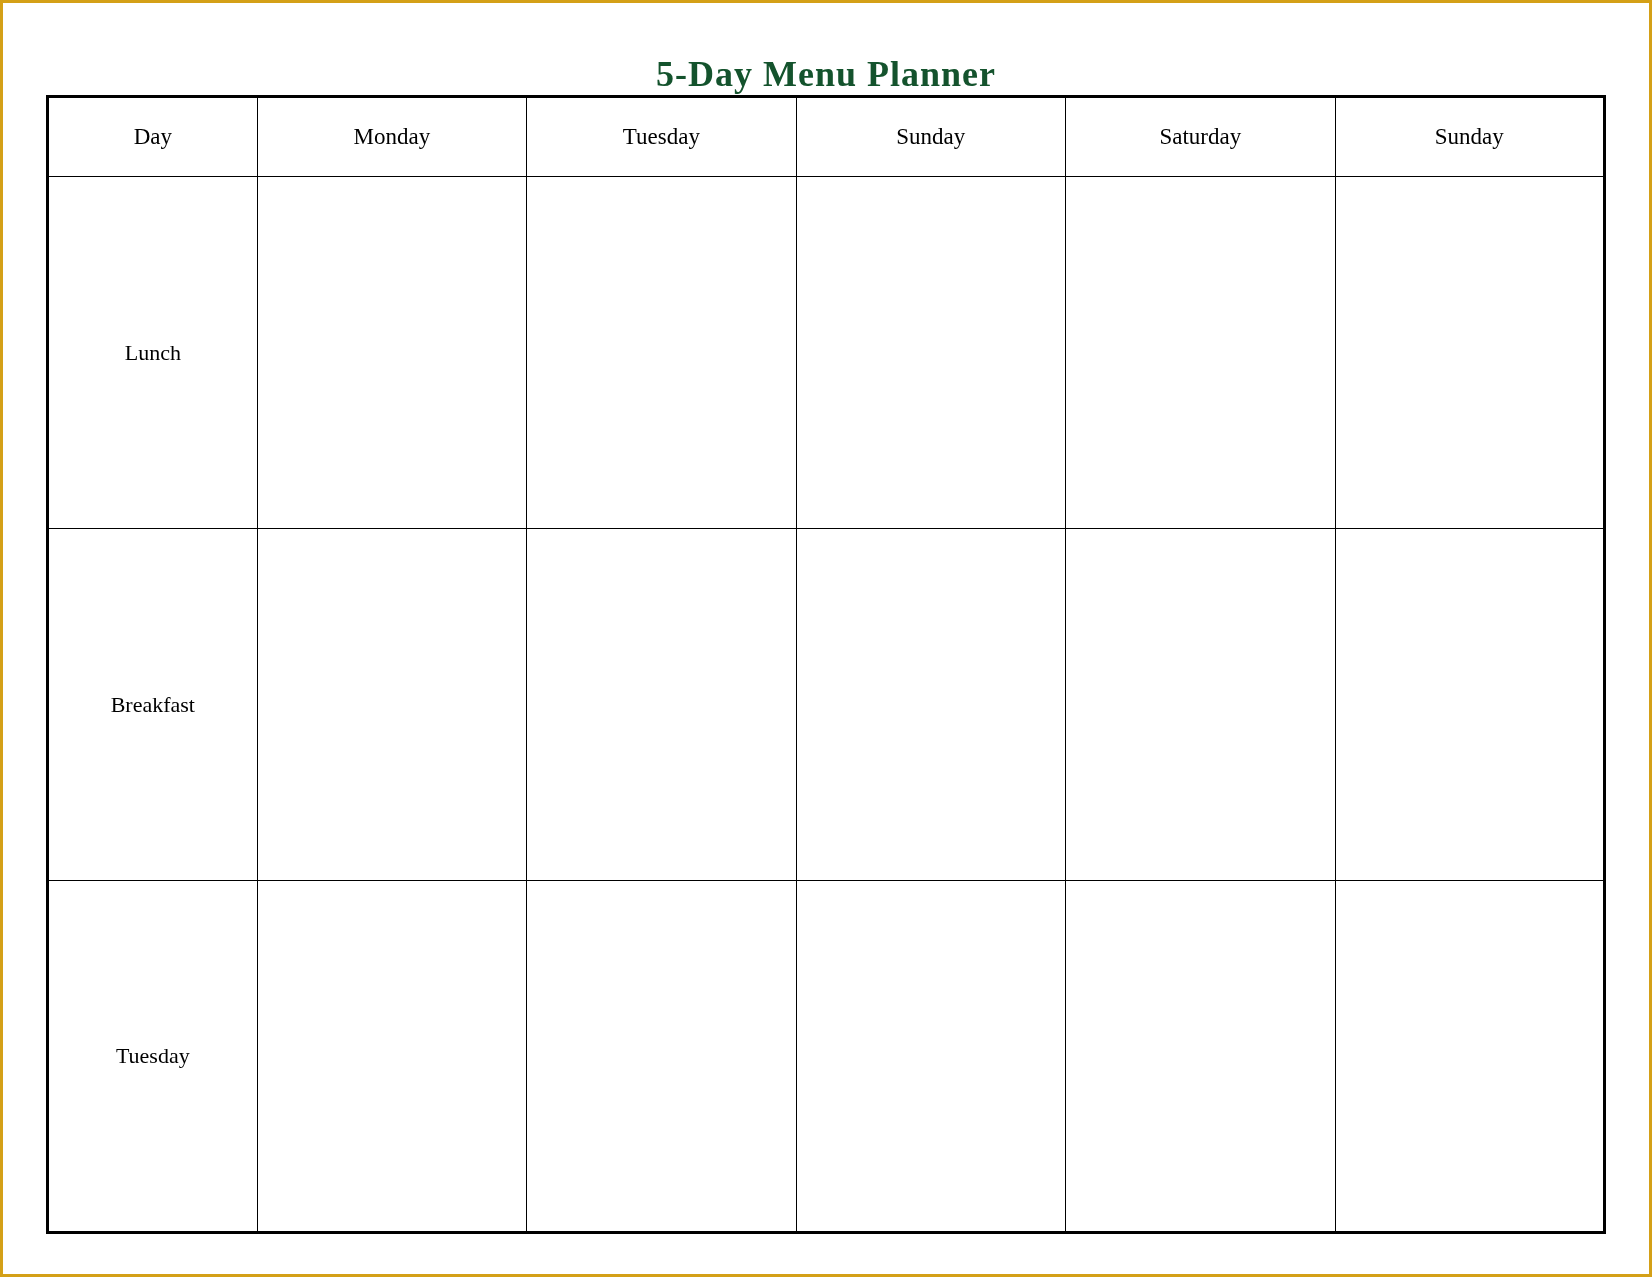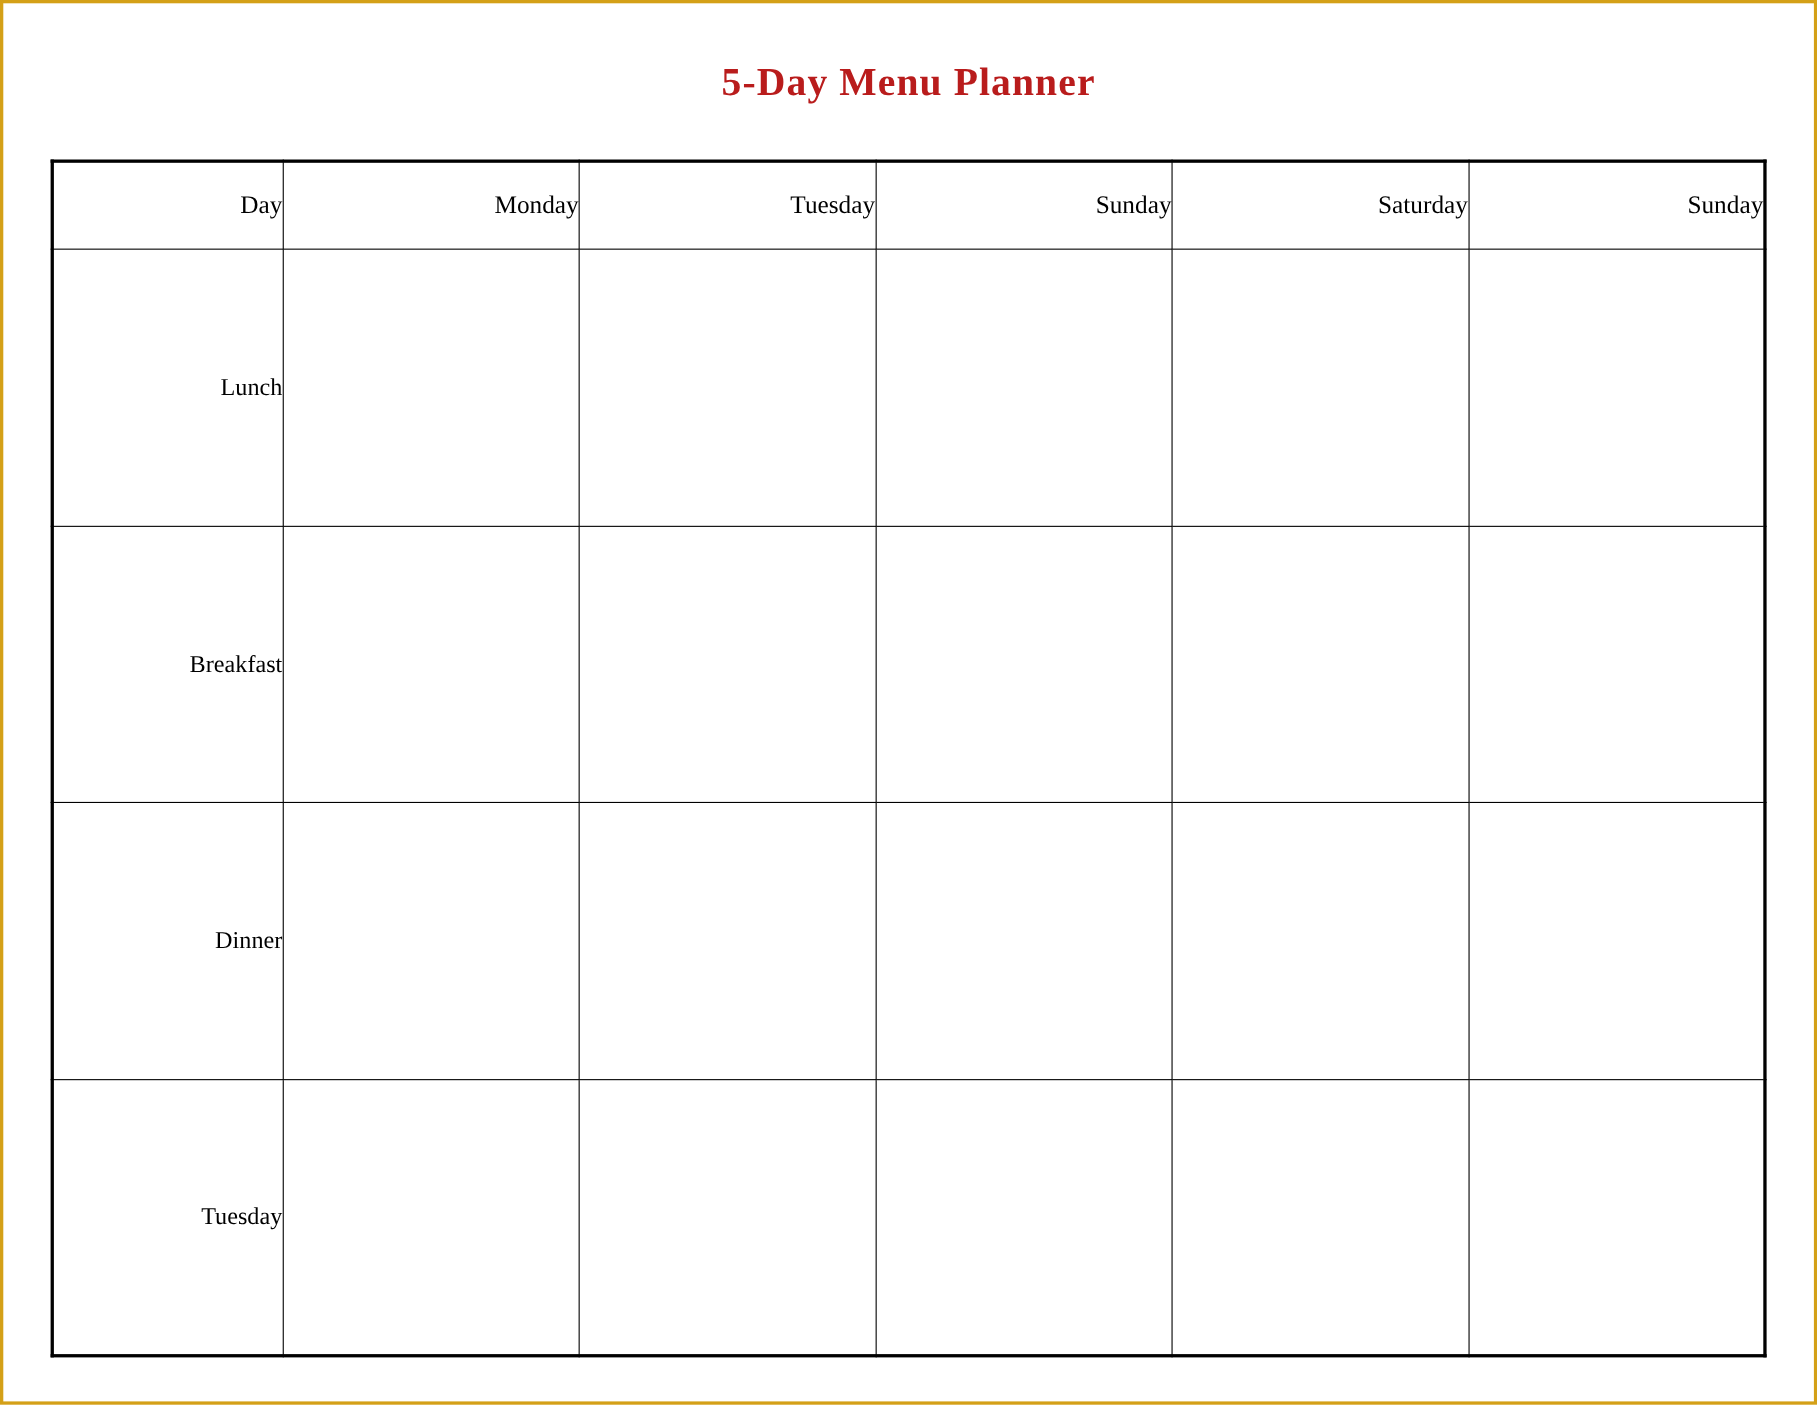--- a/index.html
+++ b/index.html
@@ -16,42 +16,41 @@
       display: flex;
       flex-direction: column;
       align-items: center;
       font-family: Georgia, 'Times New Roman', serif;
     }
 
     .page-title {
       font-size: 36px;
       font-weight: bold;
       margin-top: 50px;
-      margin-bottom: 50px;
-      color: #b91c1c;
+      color: #14532d;
       letter-spacing: 1px;
     }
 
     .planner-table-wrapper {
       width: 1560px;
       flex: 1;
       margin-bottom: 40px;
     }
 
     .planner-table {
       width: 100%;
       height: 100%;
       border-collapse: collapse;
       border: 3px solid #000000;
     }
 
     .planner-table th,
     .planner-table td {
       border: 1.5px solid #000000;
-      text-align: right;
+      text-align: center;
       vertical-align: middle;
       font-size: 22px;
       color: #000000;
     }
 
     .planner-table thead th {
       height: 80px;
       font-weight: normal;
       font-size: 23px;
     }
@@ -100,28 +99,20 @@
       </tr>
       <tr>
         <td class="row-label day-col">Breakfast</td>
         <td class="data-col"></td>
         <td class="data-col"></td>
         <td class="data-col"></td>
         <td class="data-col"></td>
         <td class="data-col"></td>
       </tr>
       <tr>
-        <td class="row-label day-col">Dinner</td>
-        <td class="data-col"></td>
-        <td class="data-col"></td>
-        <td class="data-col"></td>
-        <td class="data-col"></td>
-        <td class="data-col"></td>
-      </tr>
-      <tr>
         <td class="row-label day-col">Tuesday</td>
         <td class="data-col"></td>
         <td class="data-col"></td>
         <td class="data-col"></td>
         <td class="data-col"></td>
         <td class="data-col"></td>
       </tr>
     </tbody>
   </table>
 </div>

